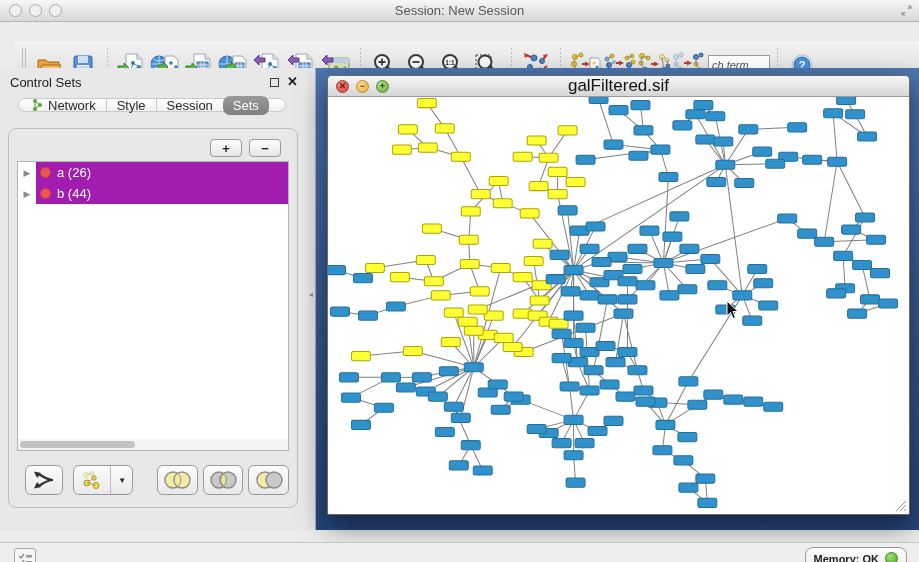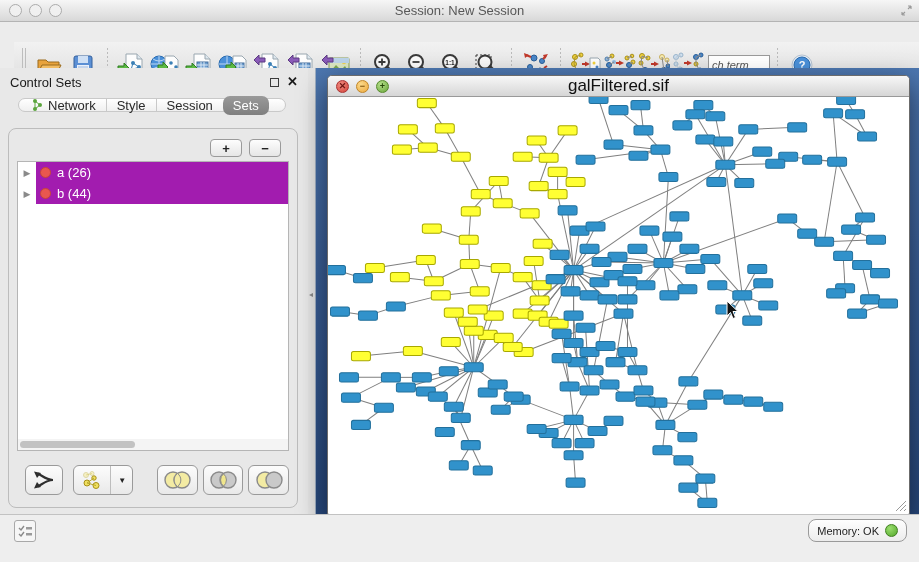--- a/index.html
+++ b/index.html
@@ -103,22 +103,22 @@
     border:1px solid #568a2c; color:#274a0c; }
   .nf-title { position:absolute; left:0; right:0; text-align:center;
     font-size:17px; color:#111; }
   .net-canvas { position:absolute; top:21px; left:0; right:0; bottom:0;
     background:#fff; border-radius:0 0 2px 2px; overflow:hidden; }
   .net-canvas svg.graph { width:100%; height:100%; display:block; }
   .resize-grip { position:absolute; right:2px; bottom:2px; }
   .cursor-overlay { position:absolute; left:398px; top:203px; pointer-events:none; }
 
   
-  .statusbar { position:absolute; left:0; right:0; bottom:0; height:48px;
-    background:#eeeeee; border-top:1px solid #c2c2c2; }
+  .statusbar { position:absolute; left:0; right:0; bottom:0; height:20px;
+    background:#eeeeee; border-top:1px solid #c2c2c2;font-weight:bold; }
   .task-btn { position:absolute; left:14px; top:5px; width:22px; height:22px;
     border:1px solid #a8a8a8; border-radius:3px; background:#f6f6f6;
     display:flex; align-items:center; justify-content:center; }
   .memory-btn { position:absolute; right:12px; top:4px; height:23px;
     border:1px solid #9a9a9a; border-radius:8px;
     background:linear-gradient(#fefefe,#ececec); display:flex; align-items:center;
     gap:6px; padding:0 8px; font-size:11px; color:#222; }
   .mem-dot { width:13px; height:13px; border-radius:50%;
     background:radial-gradient(circle at 35% 30%,#9ade6e,#54a82c);
     border:1px solid #3f7f20; }

